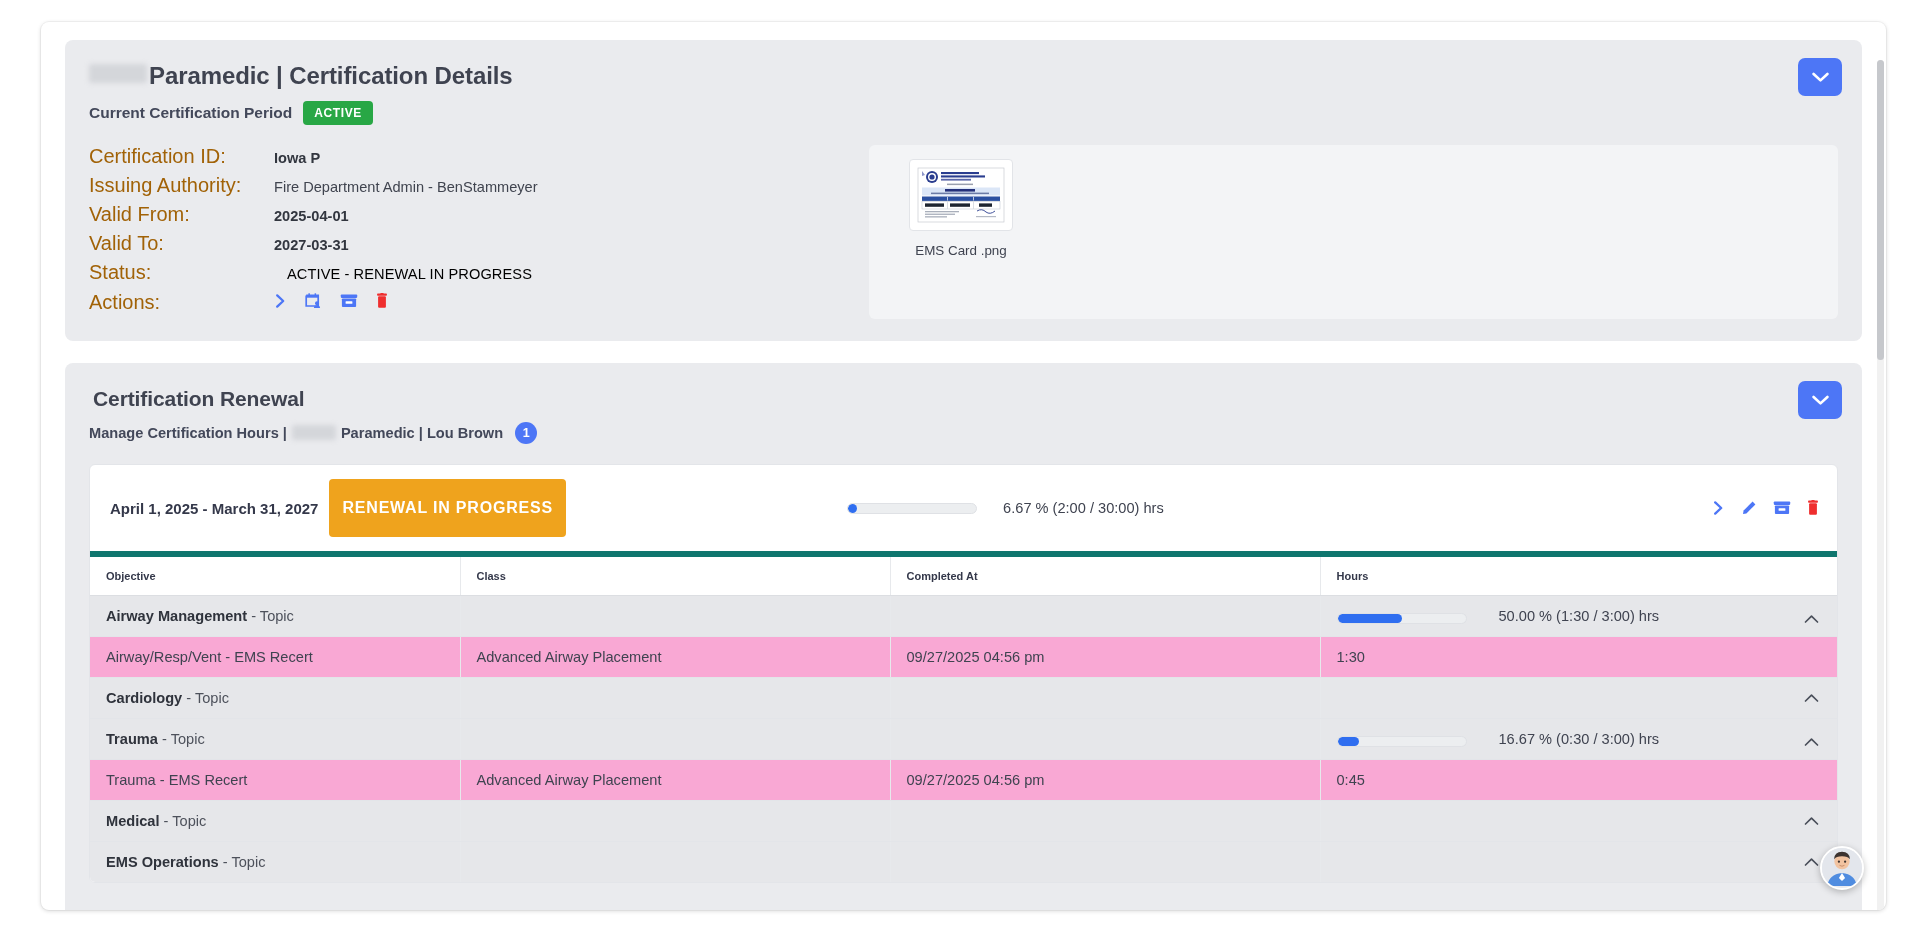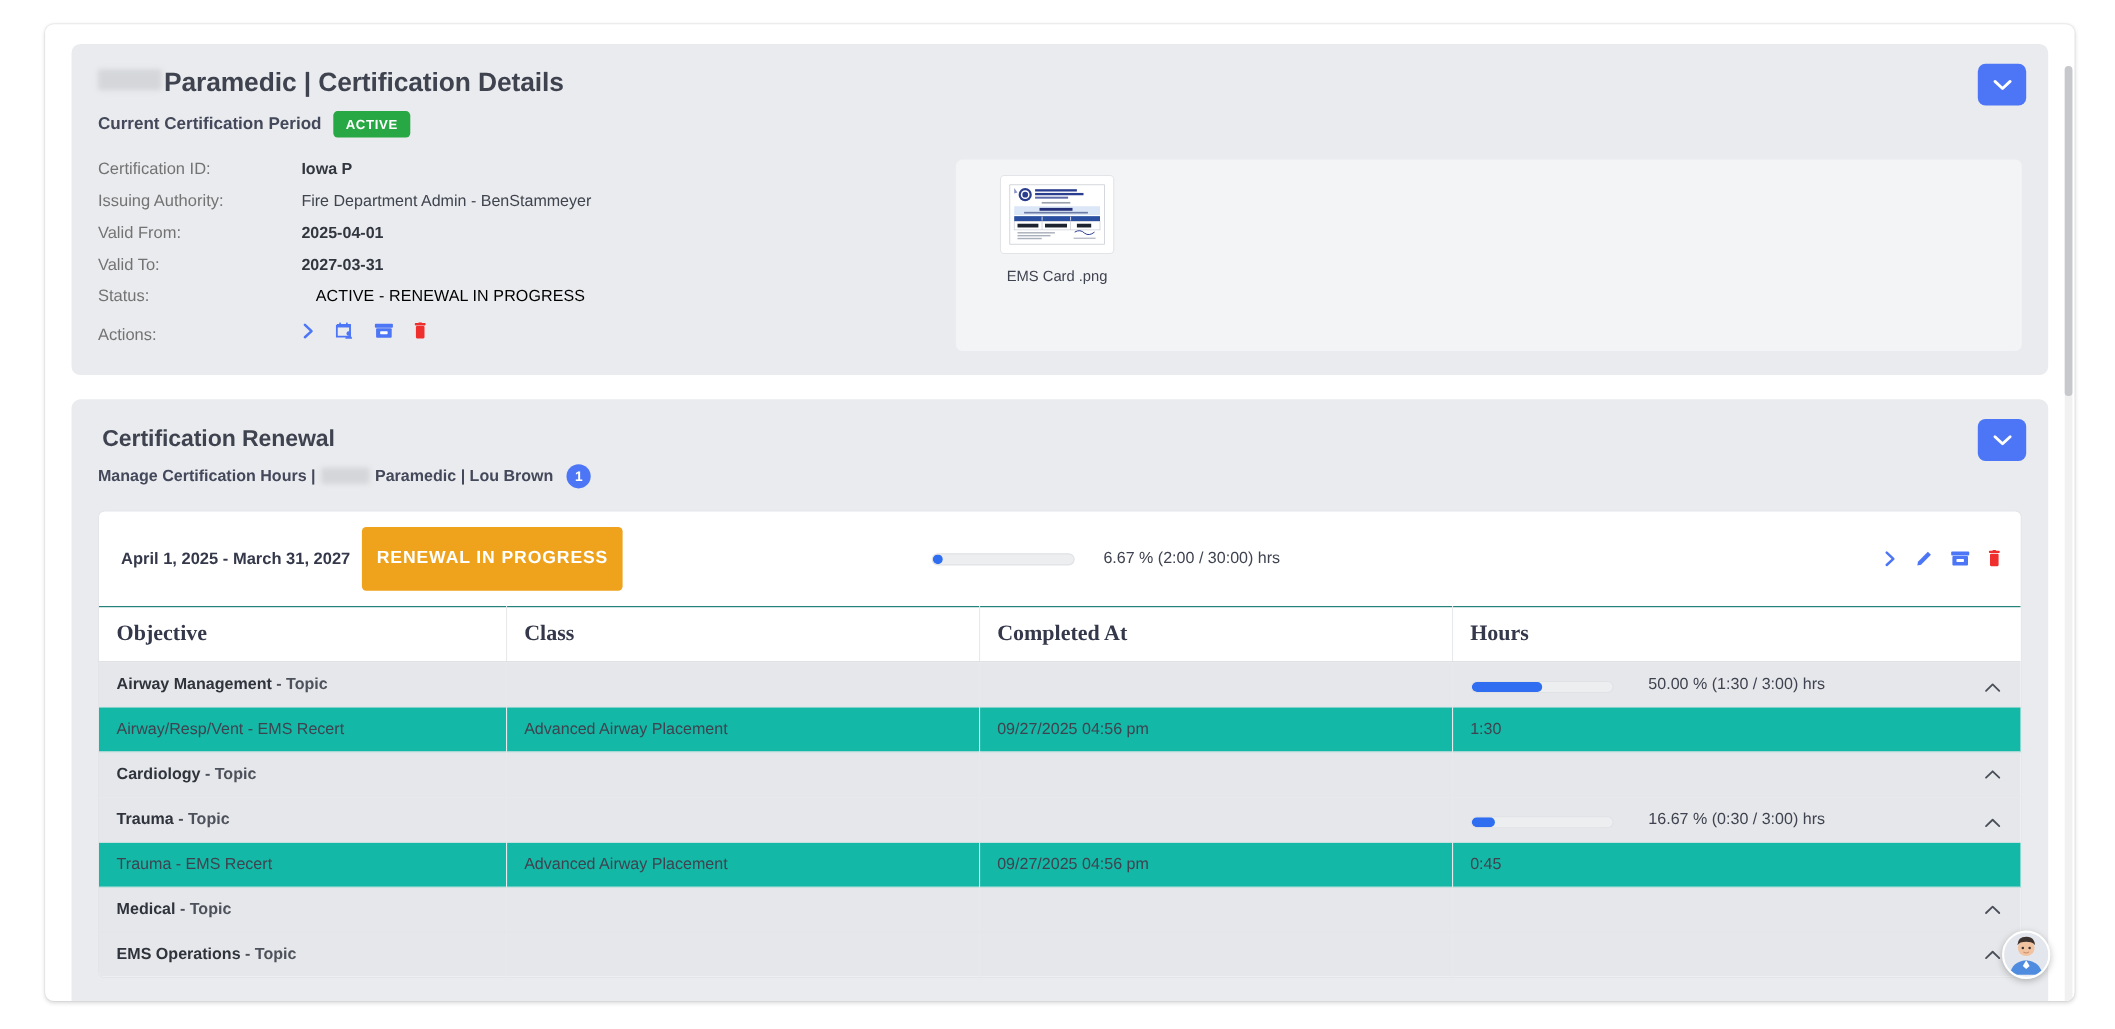--- a/index.html
+++ b/index.html
@@ -81,21 +81,21 @@
   }
   .badge-active { background: #28a745; }
   .badge-renewal { background: #efa31d; letter-spacing: .8px; padding: 20px 13px; font-size: 16px; }
 
   .details-body { display: flex; gap: 20px; margin-top: 20px; }
   .details-fields { width: 760px; flex: 0 0 760px; }
 
   .field-row { display: flex; align-items: baseline; height: 29px; }
   .field-label {
     width: 185px; flex: 0 0 185px;
-    font-size: 15px; color: #737373;
+    font-size: 20px; color: #a16207;
   }
   .field-value { font-size: 14.6px; color: #40444f; }
   .field-value.bold { font-weight: bold; color: #32363f; }
   .field-value.status { font-weight: normal; color: #000000; letter-spacing: .1px; margin-left: 13px; }
 
   .actions-icons { display: flex; align-items: center; gap: 18px; padding-top: 2px; }
   .act-ico { background: none; border: none; padding: 0; cursor: pointer; line-height: 0; display: block; }
 
   
   .attach-panel {
@@ -162,43 +162,42 @@
   }
   .bar-fill { height: 100%; background: #2f6ef0; border-radius: 7px; }
   .prog-text { font-size: 14.6px; color: #3f4350; white-space: nowrap; }
 
   .panel-head-right { display: flex; align-items: center; gap: 16px; margin-left: auto; }
 
   
   table.hours { width: 100%; border-collapse: collapse; table-layout: fixed; }
   table.hours th {
     text-align: left;
-    font-size: 20px; font-weight: bold; color: #34384a;
+    font-size: 11px; font-weight: bold; color: #34384a;
     padding: 13px 16px;
-    border-top: 1px solid #0f766e;
+    border-top: 6px solid #0f766e;
     border-bottom: 1px solid #dcdee2;
     border-right: 1px solid #e7e9ec;
     background: #fff;
-    font-family: Liberation Serif, serif;
   }
   table.hours th:last-child, table.hours td:last-child { border-right: none; }
   table.hours td {
     font-size: 14.6px; color: #3f4350;
     padding: 12px 16px;
     border-bottom: 1px solid #e3e5e9;
     border-right: 1px solid #e7e9ec;
     vertical-align: middle;
     height: 36px;
   }
   tr.topic-row td { background: #e6e7ea; }
-  tr.entry-row td { background: #14b8a6; }
+  tr.entry-row td { background: #f9a8d4; }
   tr:last-child td { border-bottom: none; }
 
   .topic-name { font-weight: bold; color: #2f333c; }
-  .topic-suffix { color: #4d515b; font-weight: bold; }
+  .topic-suffix { color: #4d515b; font-weight: normal; }
 
   td.hours-cell { padding-right: 12px; }
   .hours-inner { display: flex; align-items: flex-end; gap: 32px; }
   .hours-inner .chev { margin-left: auto; }
   .chev-btn { background: none; border: none; padding: 0 2px; cursor: pointer; line-height: 0; }
 
   col.c-obj { width: 370px; }
   col.c-class { width: 430px; }
   col.c-done { width: 430px; }
   col.c-hours { width: auto; }

